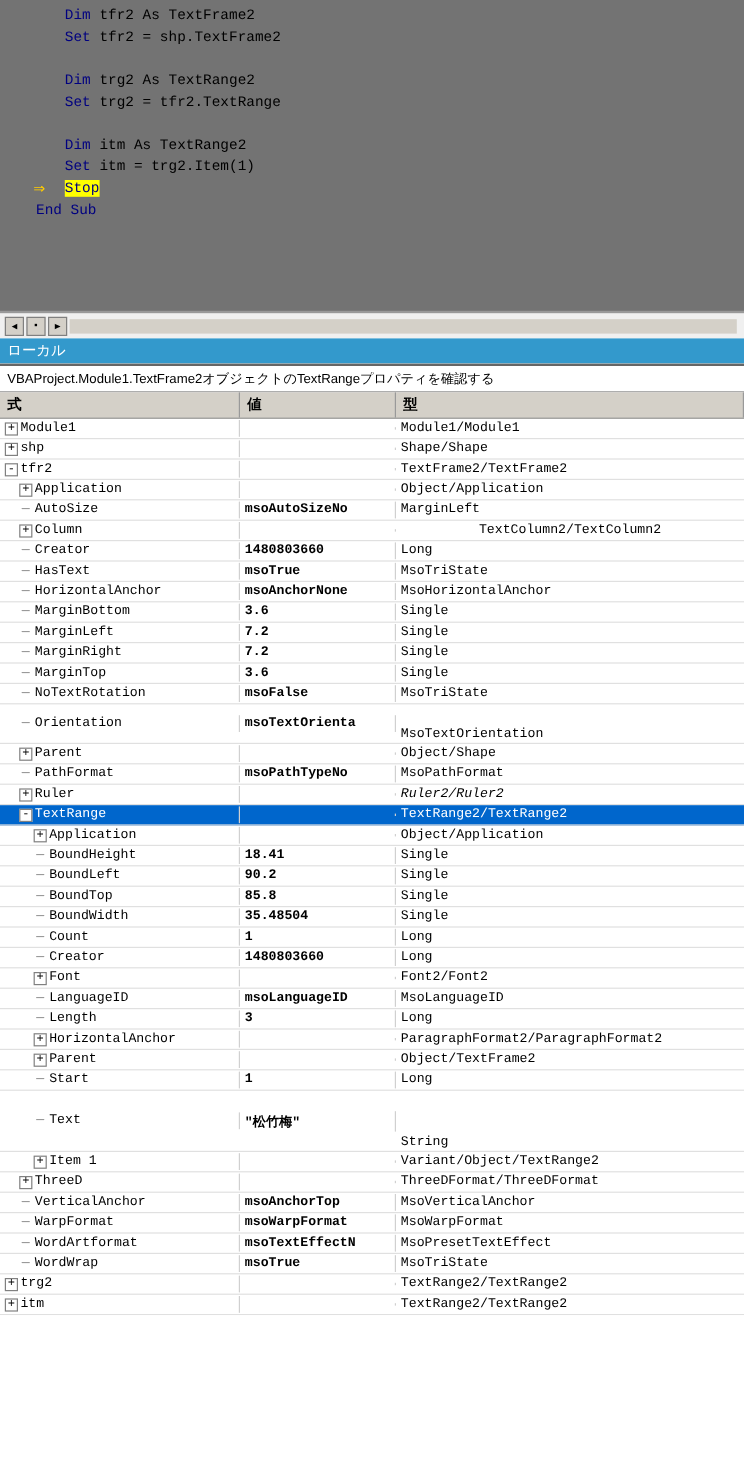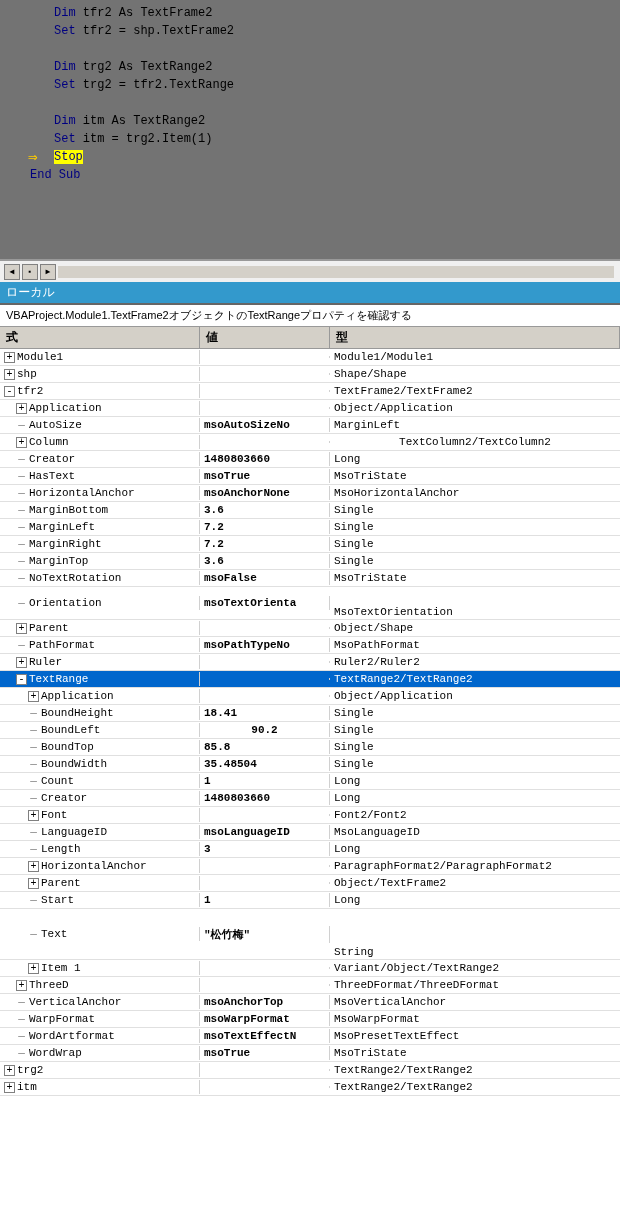--- a/index.html
+++ b/index.html
@@ -375,21 +375,21 @@
     </div>
     <div class="props-cell" style="color:#000000;">msoPathTypeNo</div>
     <div class="props-cell" style="color:#000000; border-right:none;">MsoPathFormat</div>
   </div>
       <div class="props-row">
     <div class="props-cell" style="padding-left:16px; display:flex; align-items:center; color:#000000;">
       <span class="expand-icon">+</span>
           <span>Ruler</span>
     </div>
     <div class="props-cell" style="color:#000000;"></div>
-    <div class="props-cell" style="color:#000000; border-right:none;">Ruler2/Ruler2</div>
+    <div class="props-cell" style="color:#000000; border-right:none;font-style:italic;">Ruler2/Ruler2</div>
   </div>
       <div class="props-row selected">
     <div class="props-cell" style="padding-left:16px; display:flex; align-items:center; color:#ffffff;">
       <span class="expand-icon">-</span>
           <span>TextRange</span>
     </div>
     <div class="props-cell" style="color:#ffffff;"></div>
     <div class="props-cell" style="color:#ffffff; border-right:none;">TextRange2/TextRange2</div>
   </div>
       <div class="props-row">
@@ -406,21 +406,21 @@
           <span>BoundHeight</span>
     </div>
     <div class="props-cell" style="color:#000000;">18.41</div>
     <div class="props-cell" style="color:#000000; border-right:none;">Single</div>
   </div>
       <div class="props-row">
     <div class="props-cell" style="padding-left:28px; display:flex; align-items:center; color:#000000;">
       <span class="dash-icon">—</span>
           <span>BoundLeft</span>
     </div>
-    <div class="props-cell" style="color:#000000;text-align:center;">90.2</div>
+    <div class="props-cell" style="color:#000000;">90.2</div>
     <div class="props-cell" style="color:#000000; border-right:none;">Single</div>
   </div>
       <div class="props-row">
     <div class="props-cell" style="padding-left:28px; display:flex; align-items:center; color:#000000;">
       <span class="dash-icon">—</span>
           <span>BoundTop</span>
     </div>
     <div class="props-cell" style="color:#000000;">85.8</div>
     <div class="props-cell" style="color:#000000; border-right:none;">Single</div>
   </div>

